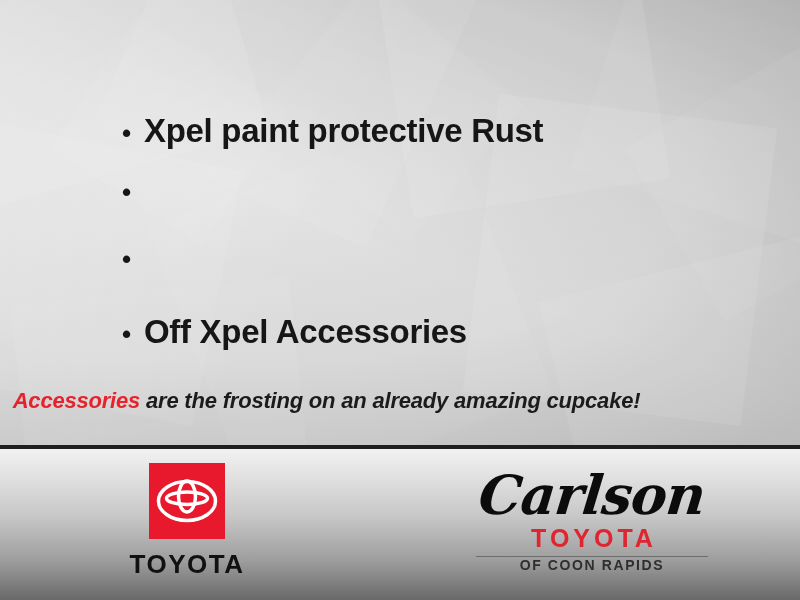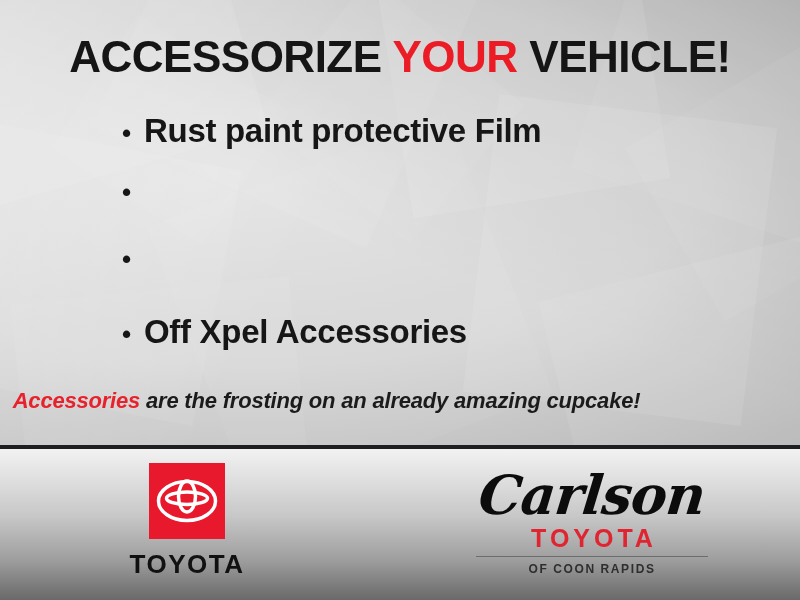--- a/index.html
+++ b/index.html
@@ -168,23 +168,22 @@
     color: #e02430;
     padding-left: 4px;
   }
   .carlson-rule {
     margin: 3px auto 0 auto;
     width: 232px;
     height: 1px;
     background: #6d6d6d;
   }
   .carlson-sub {
-    margin-top: 5px;
-    text-align: center;
-    font-size: 12px;
+    text-align: center;
+    font-size: 14px;
     font-weight: bold;
     letter-spacing: 1.6px;
     color: #2e2e2e;
   }
 </style>
 </head>
 <body>
 
 <div id="poster">
 
@@ -199,26 +198,25 @@
       <span class="f7"></span>
         <span class="f8"></span>
         <span class="f9"></span>
       <span class="f10"></span>
         <span class="f11"></span>
         <span class="f12"></span>
     </div>
 
     <div class="top-content">
 
-      <div class="headline"><span>ACCESSORIZE </span><span class="accent">YOUR</span><span> VEHICLE!</span></div>
 
       <div class="bullets">
         <div class="bullet-row">
           <span class="bullet-dot">•</span>
-          <span>Rust paint protective Film</span>
+          <span>Xpel paint protective Rust</span>
         </div>
         <div class="bullet-row">
           <span class="bullet-dot">•</span>
         </div>
         <div class="bullet-row">
           <span class="bullet-dot">•</span>
         </div>
         <div class="bullet-row">
           <span class="bullet-dot">•</span>
           <span>Off Xpel Accessories</span>

